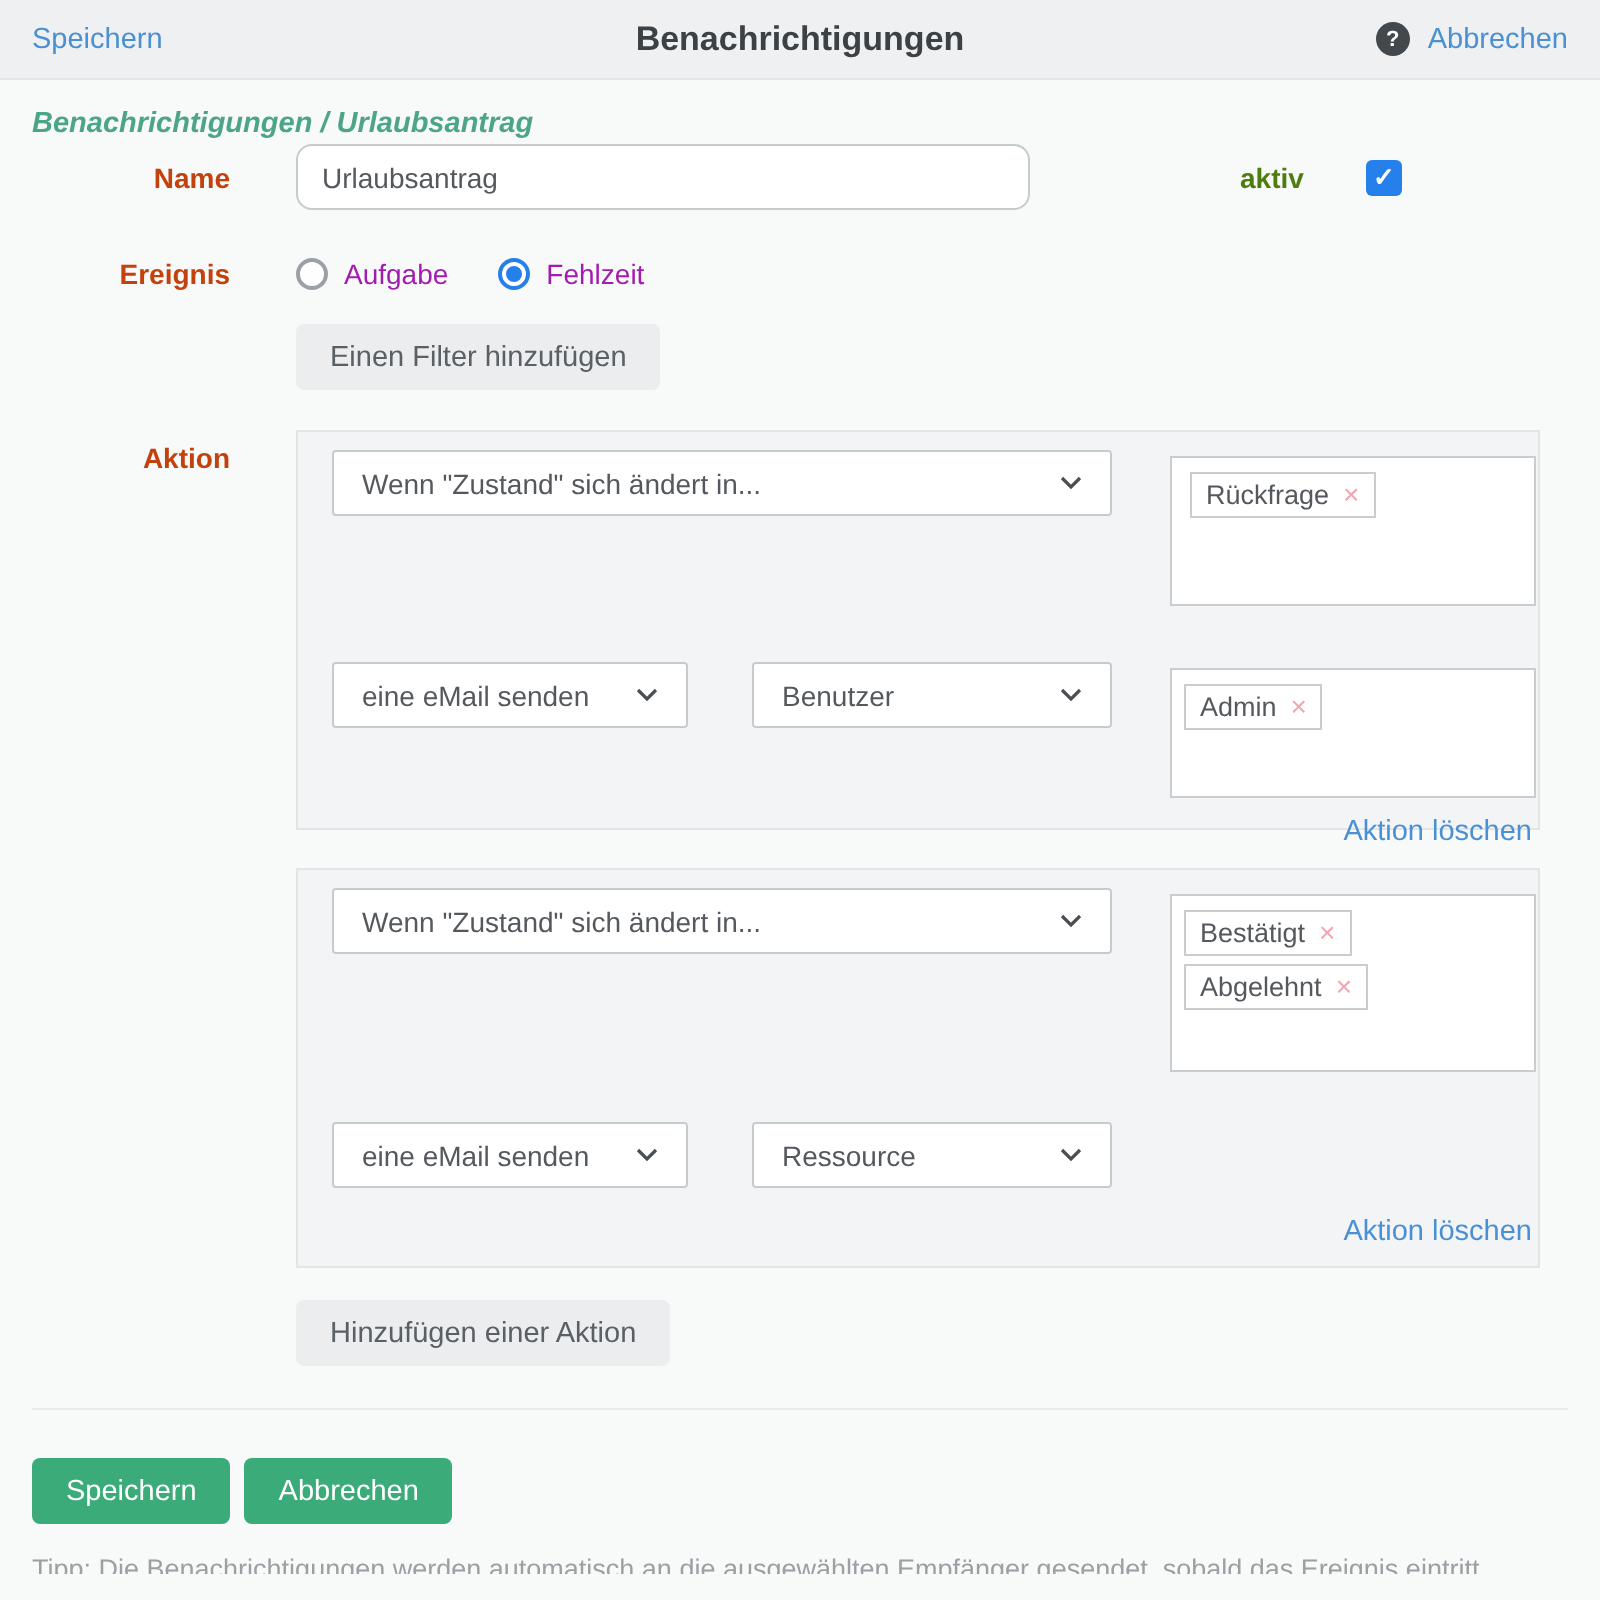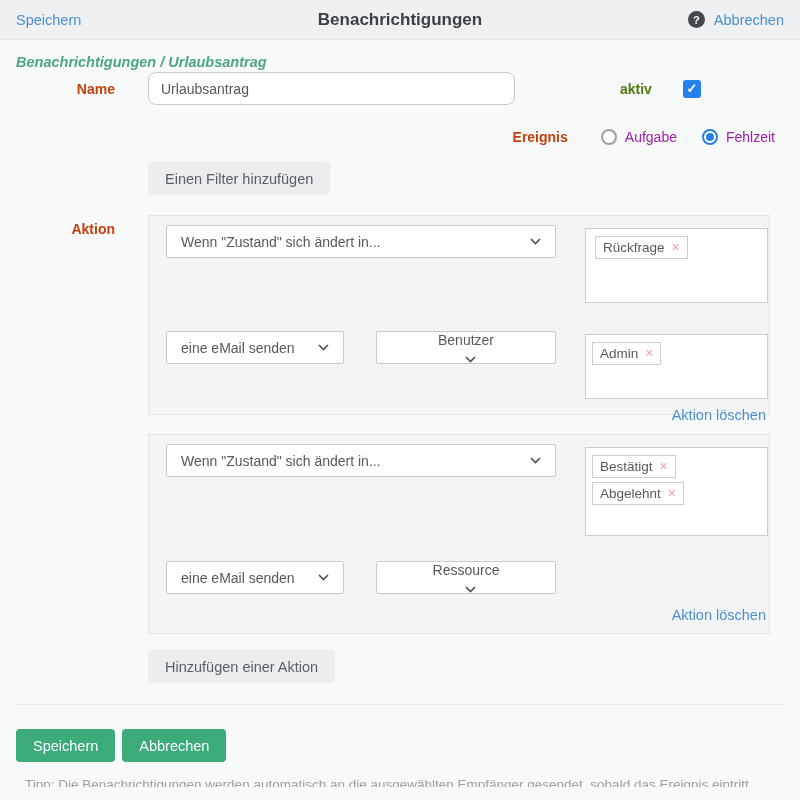--- a/index.html
+++ b/index.html
@@ -44,21 +44,21 @@
   .text-input {
     width:367px; height:33px; border:1px solid #c6cbce; border-radius:8px;
     background:#fff; padding:0 12px; font:inherit; color:#55595e; outline:none;
   }
   .aktiv-label { margin-left:105px; font-weight:bold; color:#4d7c0f; }
   .checkbox {
     width:18px; height:18px; margin-left:31px; background:#2680eb; border-radius:3px;
     color:#fff; font-size:13px; font-weight:bold; display:flex; align-items:center;
     justify-content:center; cursor:pointer;
   }
-  .row-ereignis { margin-top:24px;justify-content:flex-end; }
+  .row-ereignis { margin-top:24px; }
   .radio-group { display:flex; align-items:center; margin-right:25px; cursor:pointer; }
   .radio {
     width:16px; height:16px; border-radius:50%; background:#fff;
     border:2px solid #9aa0a6; margin-right:8px; position:relative; flex-shrink:0;
   }
   .radio.selected { border-color:#2680eb; }
   .radio.selected::after {
     content:""; position:absolute; left:2px; top:2px; right:2px; bottom:2px;
     border-radius:50%; background:#2680eb;
   }
@@ -80,21 +80,21 @@
   }
   .action-box + .action-box { margin-top:19px; }
   .arow { display:flex; justify-content:space-between; align-items:flex-start; }
   .select {
     height:33px; background:#fff; border:1px solid #c6cbce; border-radius:2px;
     display:flex; align-items:center; justify-content:space-between;
     padding:0 14px; color:#55595e; cursor:pointer; flex-shrink:0;
   }
   .sel-trigger { width:390px; }
   .sel-email { width:178px; }
-  .sel-recipient { width:180px; margin-left:32px; margin-right:auto;flex-direction:column; }
+  .sel-recipient { width:180px; margin-left:32px; margin-right:auto; }
   .chev { flex-shrink:0; margin-left:8px; }
   .tagbox {
     width:183px; background:#fff; border:1px solid #c9cdd0; padding:5px 4px;
     margin-top:3px; overflow:hidden;
   }
   .tagbox.h-one { height:75px;padding-left:7px; }
   .tagbox.h-two { height:89px; }
   .tagbox.h-mid { height:65px; }
   .tag {
     display:inline-flex; align-items:center; border:1px solid #ccc; background:#fff;
@@ -111,21 +111,21 @@
 
   
   .divider { margin:21px 16px 0; border-top:1px solid #e9ebec; }
   .footer-btns { display:flex; gap:7px; margin:24px 16px 0; }
   .green-btn {
     background:#3aab79; color:#fff; border:none; border-radius:4px; height:33px;
     padding:0 17px; font:inherit; font-size:14.5px; display:inline-flex;
     align-items:center; cursor:pointer;
   }
   .clipped-hint {
-    margin-top:15px; height:10px; overflow:hidden; padding-left:25px;
+    margin-top:15px; height:10px; overflow:hidden; padding-left:16px;
     color:#9aa0a4; font-size:13.5px;
   }
 </style>
 </head>
 <body>
 
 <div class="topbar">
   <a class="blue-link">Speichern</a>
   <div class="topbar-title">Benachrichtigungen</div>
   <div class="topbar-right">

